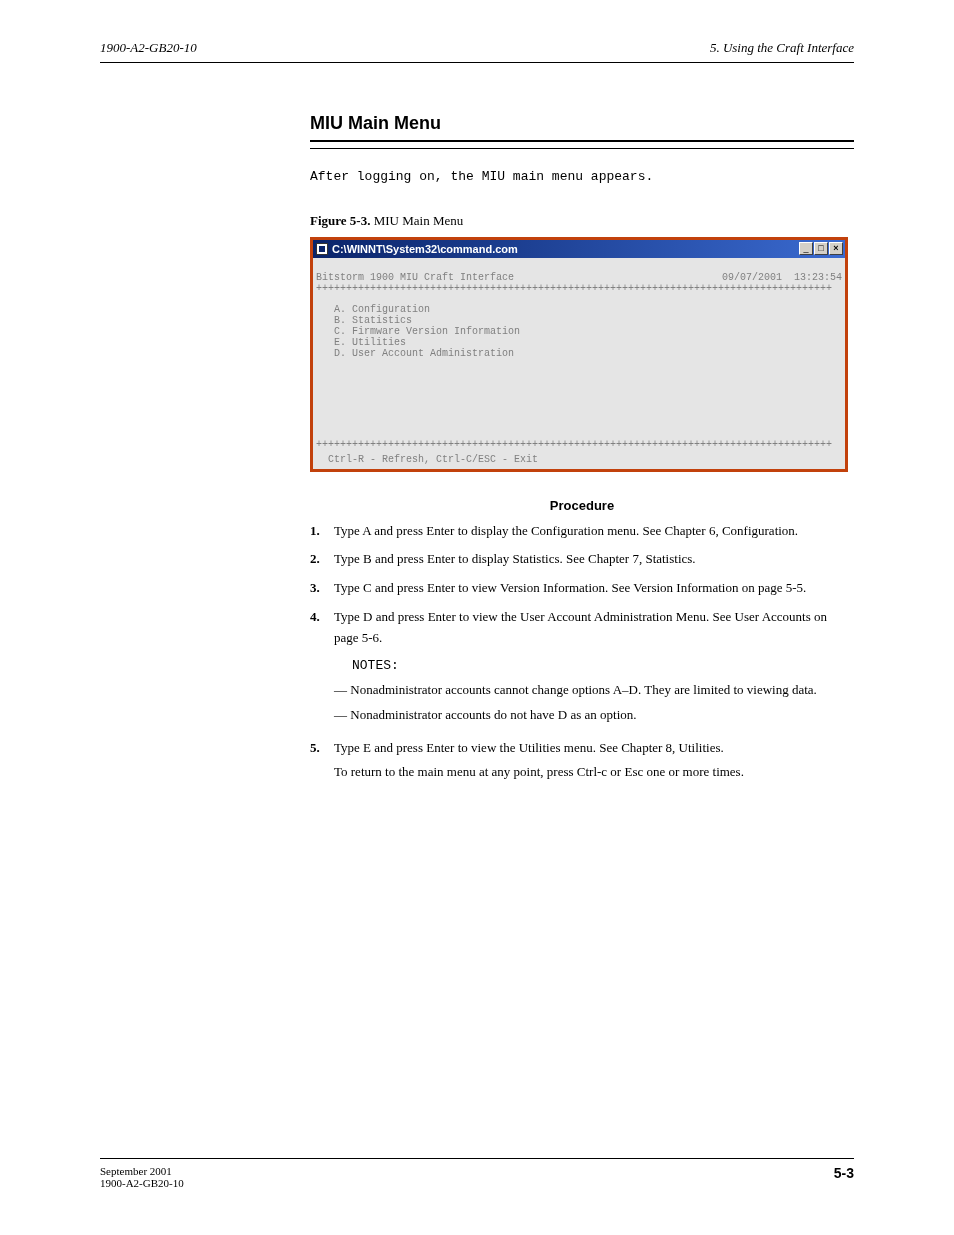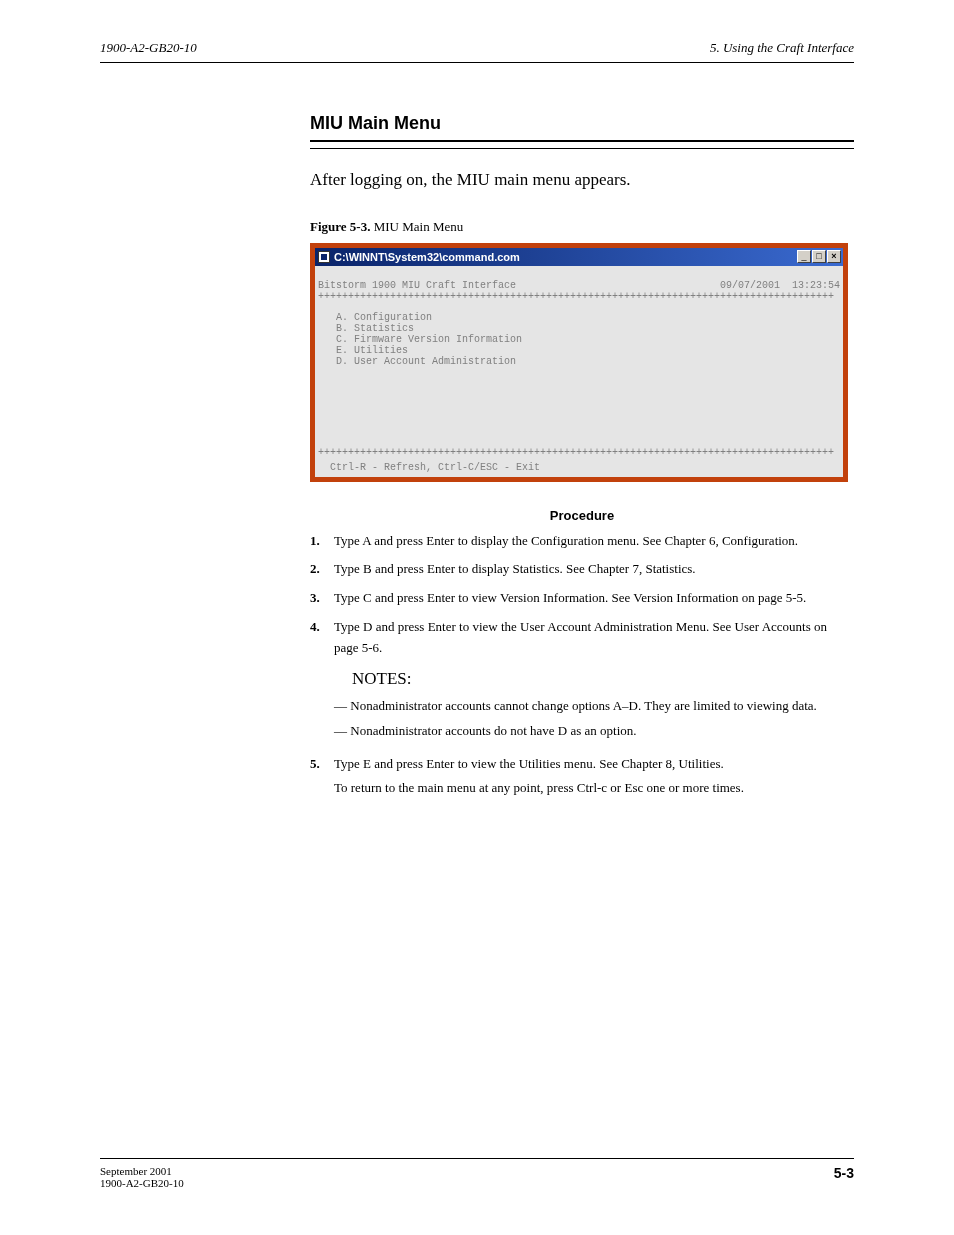--- a/index.html
+++ b/index.html
@@ -9,28 +9,28 @@
 
 .header-row { display: flex; justify-content: space-between; font-style: italic; font-size: 13px; color: #000; margin-bottom: 6px; }
 .hr-thin { border: 0; border-top: 1px solid #000; margin-bottom: 50px; }
 
 .content { margin-left: 210px; }
 
 .section-title { font-family: Arial, Helvetica, sans-serif; font-weight: bold; font-size: 18px; margin-bottom: 6px; }
 .hr-thick { border: 0; border-top: 2px solid #000; margin-bottom: 6px; }
 .hr-med { border: 0; border-top: 1px solid #000; margin-bottom: 18px; }
 
-.body-text { font-size: 17px; line-height: 1.5; margin-bottom: 16px; }
+.body-text { font-size: 13px; line-height: 1.5; margin-bottom: 16px; font-family: Liberation Mono, monospace; }
 
 .caption-row { font-size: 13px; margin-bottom: 8px; margin-top: 26px; }
 .caption-label { font-weight: bold; }
 
 
 .console-window {
-  width: 538px; border: 5px solid #c2410c; background: #fff; margin-bottom: 26px;
+  width: 538px; border: 3px solid #c2410c; background: #fff; margin-bottom: 26px;
 }
 .titlebar {
   display: flex; align-items: center; height: 18px;
   background: linear-gradient(to right, #0a246a, #3a6ad0);
   padding: 0 2px 0 3px;
 }
 .app-icon { width: 12px; height: 12px; background: #fff; border: 1px solid #333; margin-right: 4px; position: relative; }
 .app-icon::before { content:""; position:absolute; left:2px; top:2px; width:6px; height:6px; background:#0a246a; }
 .title-text { color: #fff; font-family: Tahoma, Arial, sans-serif; font-size: 11px; font-weight: bold; flex: 1; }
 .win-buttons { display: flex; gap: 1px; }

